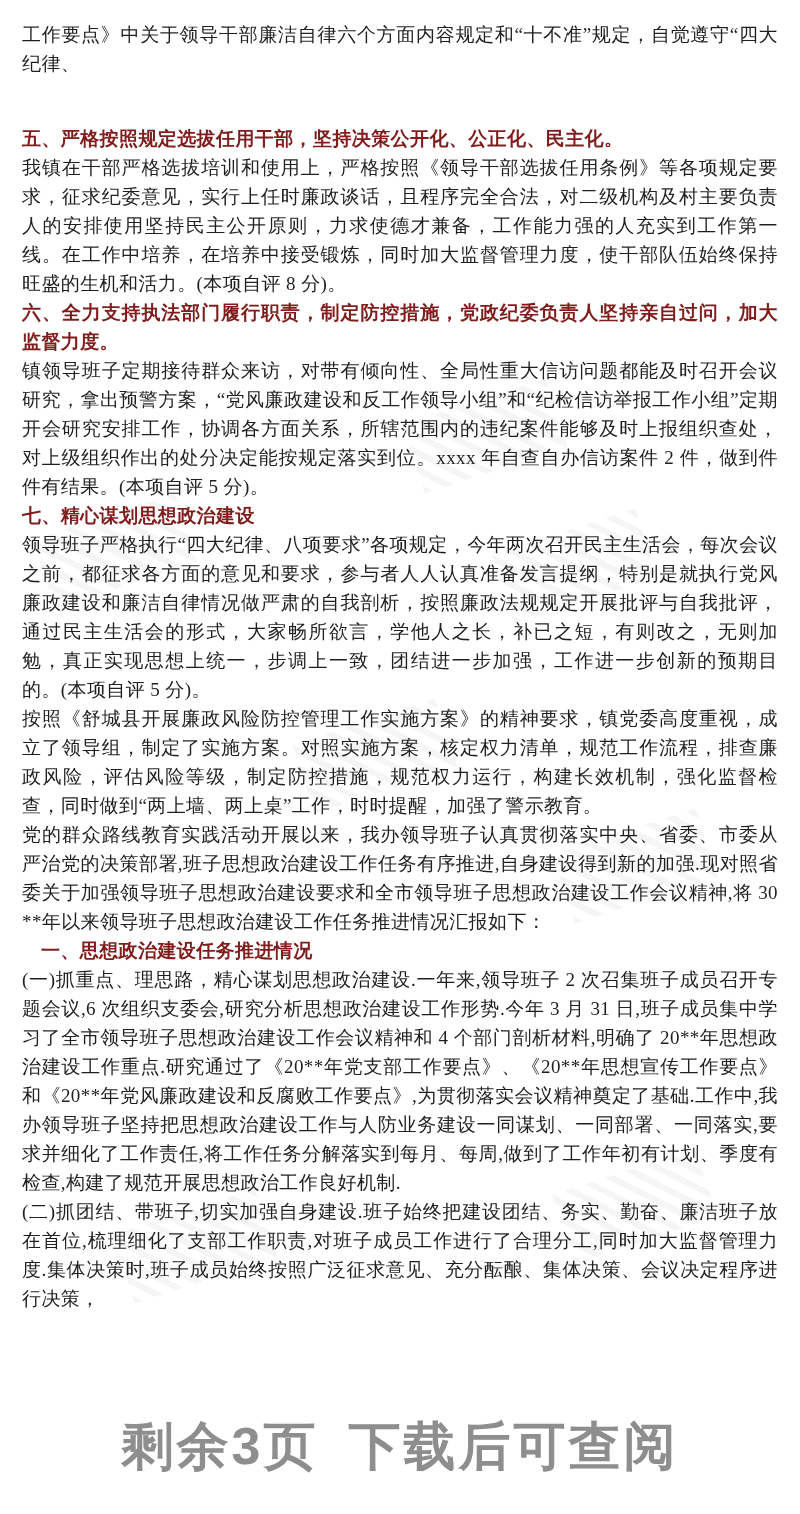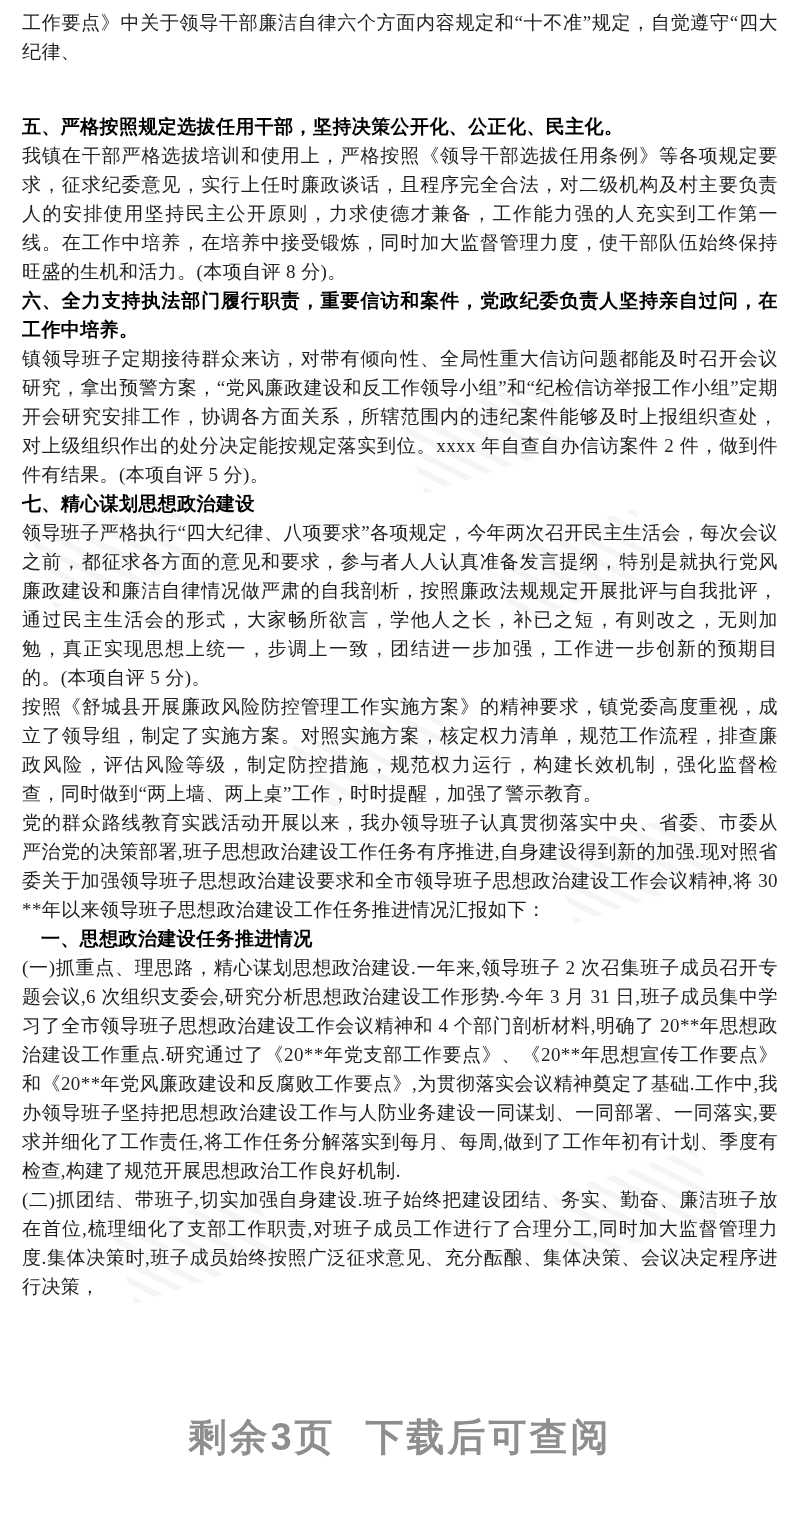--- a/index.html
+++ b/index.html
@@ -10,41 +10,41 @@
     height: 1514px;
     margin: 0 auto;
     background: #ffffff;
     overflow: hidden;
     font-family: "Liberation Serif", "DejaVu Serif", serif;
     color: #1f1f1f;
   }
   .doc-body {
     position: relative;
     z-index: 2;
-    padding: 8px 22px 0 22px;
+    padding: 20px 22px 0 22px;
     font-size: 19px;
     line-height: 29px;
     letter-spacing: 0.4px;
     text-align: justify;
   }
   .para { margin: 0; word-break: break-all; }
-  .para.heading { font-weight: bold; color: #000000; }
+  .para.heading { font-weight: bold; color: #7f1d1d; }
   .para.indent { text-indent: 1em; }
   .para.gap-after { margin-bottom: 46px; }
   .footer {
     position: absolute;
     z-index: 2;
     top: 1412px;
     left: 0;
     width: 100%;
     display: flex;
     justify-content: center;
     gap: 30px;
     font-family: "Liberation Sans", "DejaVu Sans", sans-serif;
-    font-size: 38px;
+    font-size: 52px;
     font-weight: bold;
     letter-spacing: 3px;
     color: #8e8e8e;
   }
   .watermark {
     position: absolute;
     z-index: 1;
     width: 150px;
     height: 72px;
     transform: rotate(-18deg);
@@ -63,21 +63,21 @@
   <div class="watermark" style="left:500px; top:530px;"></div>
   <div class="watermark" style="left:300px; top:720px;"></div>
   <div class="watermark" style="left:560px; top:830px;"></div>
   <div class="watermark" style="left:560px; top:1170px;"></div>
   <div class="watermark" style="left:120px; top:1210px;"></div>
 
   <div class="doc-body">
       <p class="para body gap-after">工作要点》中关于领导干部廉洁自律六个方面内容规定和“十不准”规定，自觉遵守“四大纪律、</p>
       <p class="para heading">五、严格按照规定选拔任用干部，坚持决策公开化、公正化、民主化。</p>
       <p class="para body">我镇在干部严格选拔培训和使用上，严格按照《领导干部选拔任用条例》等各项规定要求，征求纪委意见，实行上任时廉政谈话，且程序完全合法，对二级机构及村主要负责人的安排使用坚持民主公开原则，力求使德才兼备，工作能力强的人充实到工作第一线。在工作中培养，在培养中接受锻炼，同时加大监督管理力度，使干部队伍始终保持旺盛的生机和活力。(本项自评 8 分)。</p>
-      <p class="para heading">六、全力支持执法部门履行职责，重要信访和案件，党政纪委负责人坚持亲自过问，在工作中培养。</p>
+      <p class="para heading">六、全力支持执法部门履行职责，制定防控措施，党政纪委负责人坚持亲自过问，加大监督力度。</p>
       <p class="para body">镇领导班子定期接待群众来访，对带有倾向性、全局性重大信访问题都能及时召开会议研究，拿出预警方案，“党风廉政建设和反工作领导小组”和“纪检信访举报工作小组”定期开会研究安排工作，协调各方面关系，所辖范围内的违纪案件能够及时上报组织查处，对上级组织作出的处分决定能按规定落实到位。xxxx 年自查自办信访案件 2 件，做到件件有结果。(本项自评 5 分)。</p>
       <p class="para heading">七、精心谋划思想政治建设</p>
       <p class="para body">领导班子严格执行“四大纪律、八项要求”各项规定，今年两次召开民主生活会，每次会议之前，都征求各方面的意见和要求，参与者人人认真准备发言提纲，特别是就执行党风廉政建设和廉洁自律情况做严肃的自我剖析，按照廉政法规规定开展批评与自我批评，通过民主生活会的形式，大家畅所欲言，学他人之长，补已之短，有则改之，无则加勉，真正实现思想上统一，步调上一致，团结进一步加强，工作进一步创新的预期目的。(本项自评 5 分)。</p>
       <p class="para body">按照《舒城县开展廉政风险防控管理工作实施方案》的精神要求，镇党委高度重视，成立了领导组，制定了实施方案。对照实施方案，核定权力清单，规范工作流程，排查廉政风险，评估风险等级，制定防控措施，规范权力运行，构建长效机制，强化监督检查，同时做到“两上墙、两上桌”工作，时时提醒，加强了警示教育。</p>
       <p class="para body">党的群众路线教育实践活动开展以来，我办领导班子认真贯彻落实中央、省委、市委从严治党的决策部署,班子思想政治建设工作任务有序推进,自身建设得到新的加强.现对照省委关于加强领导班子思想政治建设要求和全市领导班子思想政治建设工作会议精神,将 30**年以来领导班子思想政治建设工作任务推进情况汇报如下：</p>
       <p class="para heading indent">一、思想政治建设任务推进情况</p>
       <p class="para body">(一)抓重点、理思路，精心谋划思想政治建设.一年来,领导班子 2 次召集班子成员召开专题会议,6 次组织支委会,研究分析思想政治建设工作形势.今年 3 月 31 日,班子成员集中学习了全市领导班子思想政治建设工作会议精神和 4 个部门剖析材料,明确了 20**年思想政治建设工作重点.研究通过了《20**年党支部工作要点》、《20**年思想宣传工作要点》和《20**年党风廉政建设和反腐败工作要点》,为贯彻落实会议精神奠定了基础.工作中,我办领导班子坚持把思想政治建设工作与人防业务建设一同谋划、一同部署、一同落实,要求并细化了工作责任,将工作任务分解落实到每月、每周,做到了工作年初有计划、季度有检查,构建了规范开展思想政治工作良好机制.</p>
       <p class="para body">(二)抓团结、带班子,切实加强自身建设.班子始终把建设团结、务实、勤奋、廉洁班子放在首位,梳理细化了支部工作职责,对班子成员工作进行了合理分工,同时加大监督管理力度.集体决策时,班子成员始终按照广泛征求意见、充分酝酿、集体决策、会议决定程序进行决策，</p>
     </div>
 

